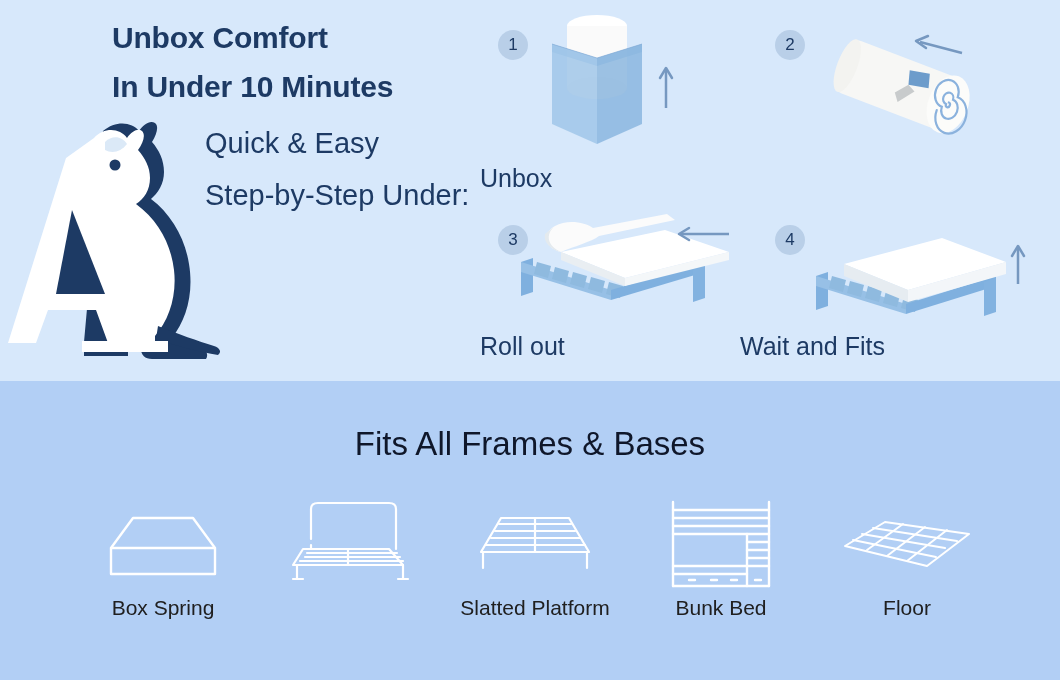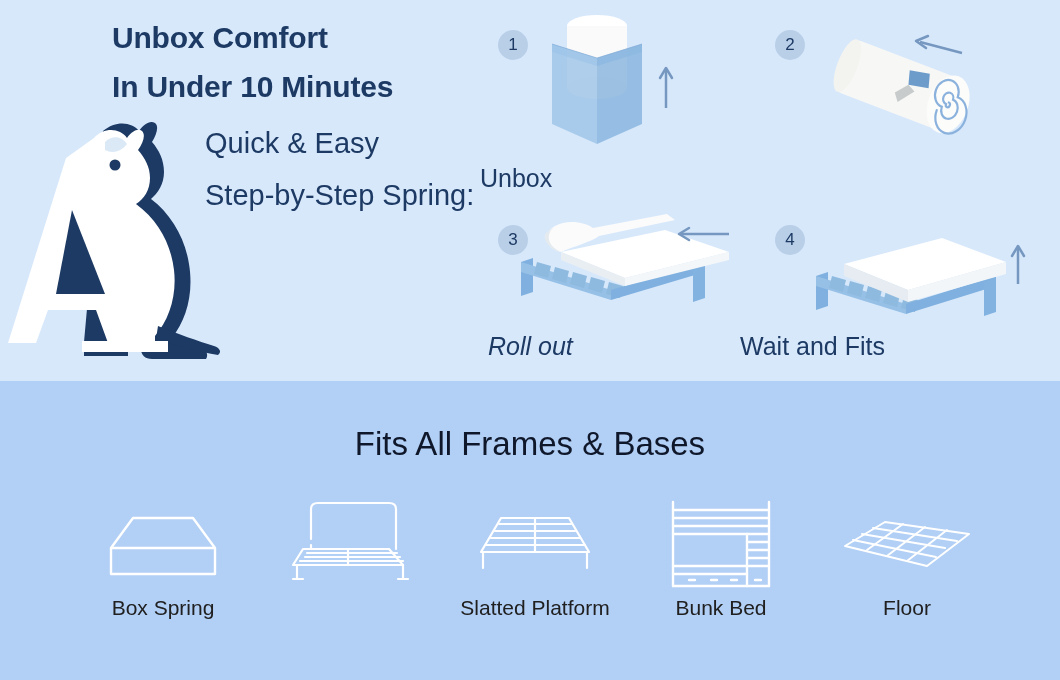--- a/index.html
+++ b/index.html
@@ -106,21 +106,21 @@
   .step1 .step-caption { left: 0px; top: 152px; width: 250px; }
 
   .step2 { left: 740px; top: 12px; width: 320px; height: 190px; }
   .step2 .step-badge { left: 35px; top: 18px; }
   .step2 .step-art   { left: 70px; top: 14px; }
   .step2 .step-caption { left: 0px; top: 152px; width: 320px; }
 
   .step3 { left: 480px; top: 212px; width: 250px; height: 160px; }
   .step3 .step-badge { left: 18px; top: 13px; }
   .step3 .step-art   { left: 35px; top: 0px; }
-  .step3 .step-caption { left: 8px; top: 320px; width: 250px; font-style: italic; }
+  .step3 .step-caption { left: 0px; top: 320px; width: 250px; }
 
   .step4 { left: 740px; top: 212px; width: 320px; height: 160px; }
   .step4 .step-badge { left: 35px; top: 13px; }
   .step4 .step-art   { left: 70px; top: 18px; }
   .step4 .step-caption { left: 0px; top: 320px; width: 320px; }
 
   .step3 .step-caption, .step4 .step-caption { top: 120px; }
 
   
   .bottom-heading {
@@ -171,21 +171,21 @@
 
   <div class="panel-top"></div>
   <div class="panel-bottom"></div>
 
   <div class="headline">
     <div>Unbox Comfort</div>
     <div class="headline-l2">In Under 10 Minutes</div>
   </div>
 
   <div class="subline s1">Quick &amp; Easy</div>
-  <div class="subline s2">Step-by-Step Spring:</div>
+  <div class="subline s2">Step-by-Step Under:</div>
 
   <div class="logo">
     <svg viewBox="0 0 236 268" width="236" height="268">
 
       <path d="M95 33 C108 22 124 24 131 33 C136 26 142 22 147 25 C151 28 149 36 144 44
                C151 52 156 62 156 74 C156 86 150 95 143 101
                C163 116 177 140 181 166 C186 196 178 222 164 240
                L191 249 C198 251 201 256 198 261 L144 261 C137 261 133 257 133 251
                L133 244 L120 244 L120 258 L76 258 L76 244
                Z" fill="#1d3a64"></path>

